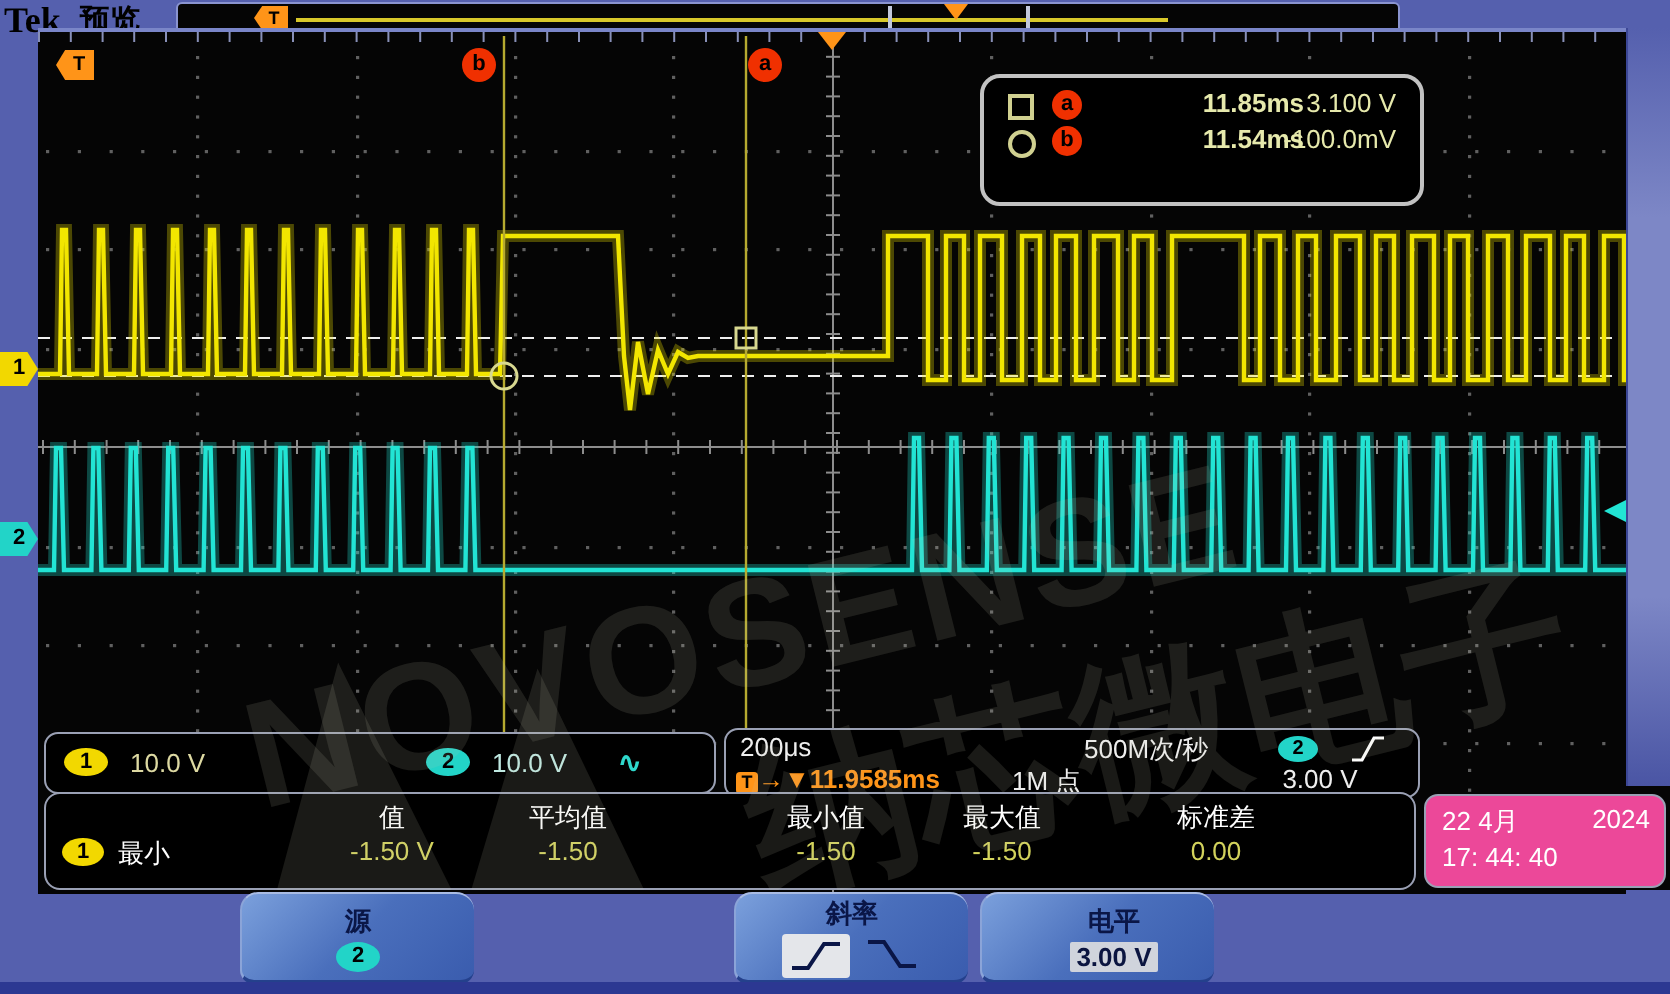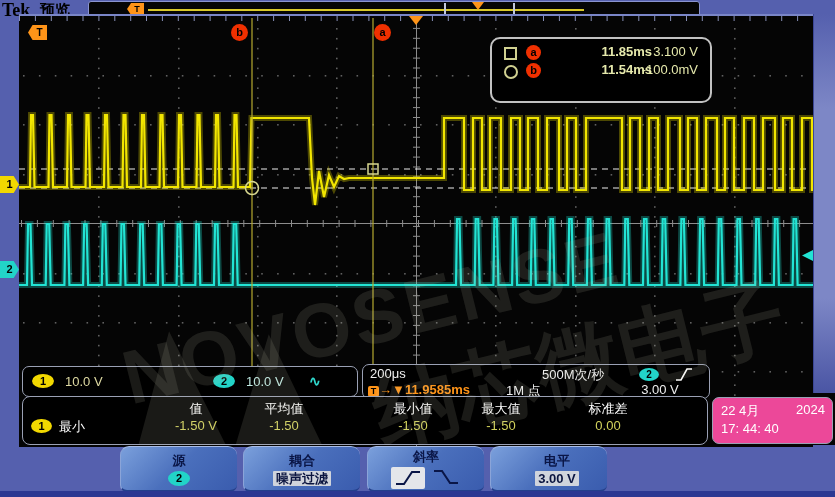--- a/index.html
+++ b/index.html
@@ -967,24 +967,20 @@
   <div class="abs date-box">
     <div class="dt-date">22 4月</div>
     <div class="dt-year">2024</div>
     <div class="dt-time">17: 44: 40</div>
   </div>
 
   <div class="menu-btn" style="left:120px;width:117px;">
     <span>源</span>
     <span class="badge b-cyan" style="width:22px;height:15px;font-size:11px;line-height:15px;">2</span>
   </div>
-  <div class="menu-btn" style="left:243px;width:117px;">
-    <span>耦合</span>
-    <span class="chip">噪声过滤</span>
-  </div>
   <div class="menu-btn" style="left:367px;width:117px;">
     <span>斜率</span>
     <span class="slope-row">
       <span class="slope-chip">
           <svg width="30" height="20">
             <polyline points="3,16 11,16 19,4 27,4" fill="none" stroke="#0a1647" stroke-width="2"></polyline>
           </svg>
         </span>
       <span><svg width="30" height="20">
             <polyline points="3,4 11,4 19,16 27,16" fill="none" stroke="#0a1647" stroke-width="2"></polyline>

